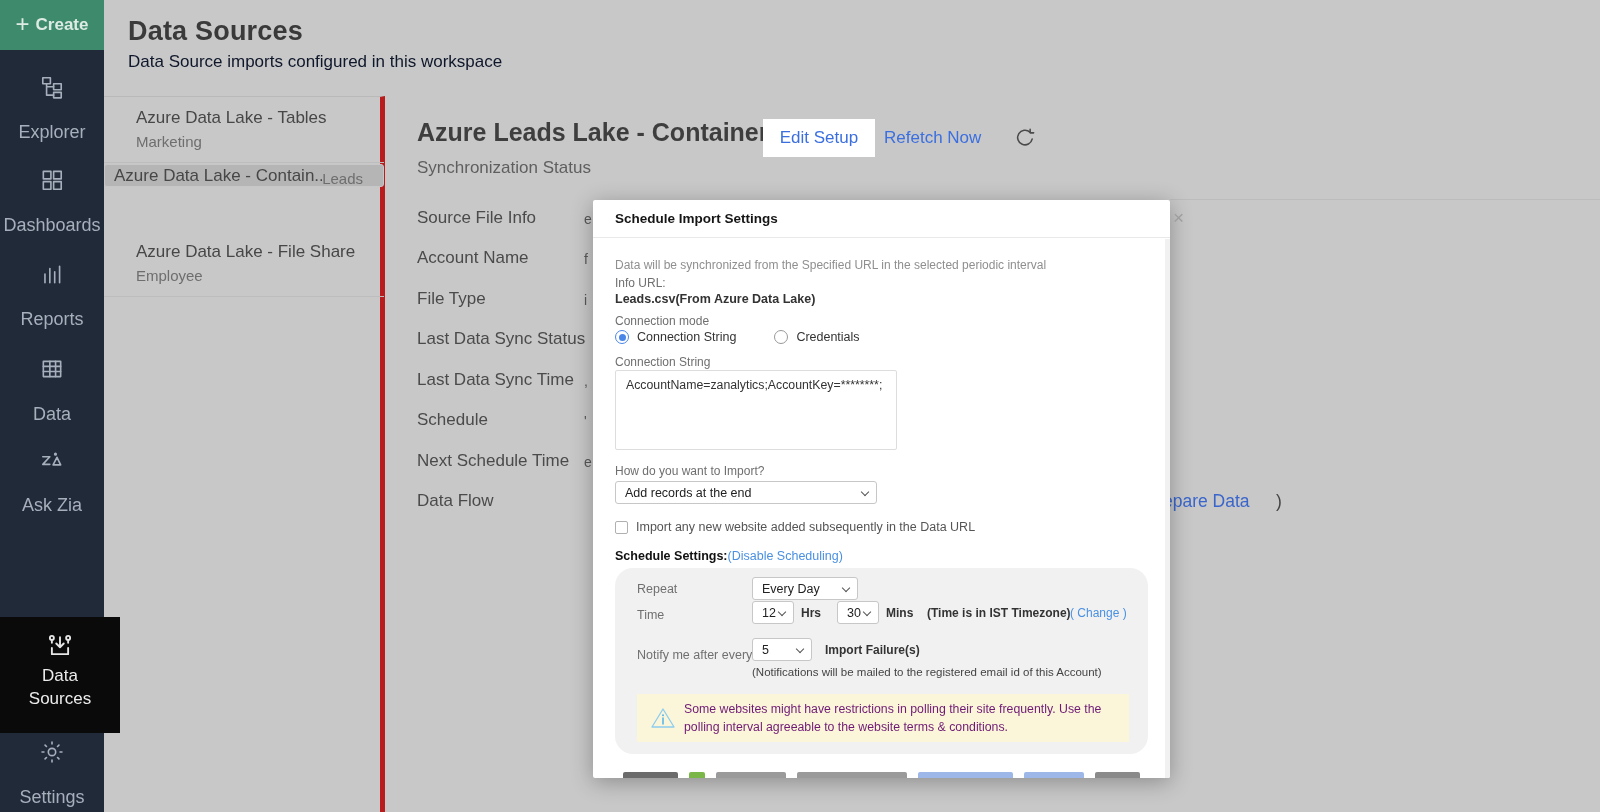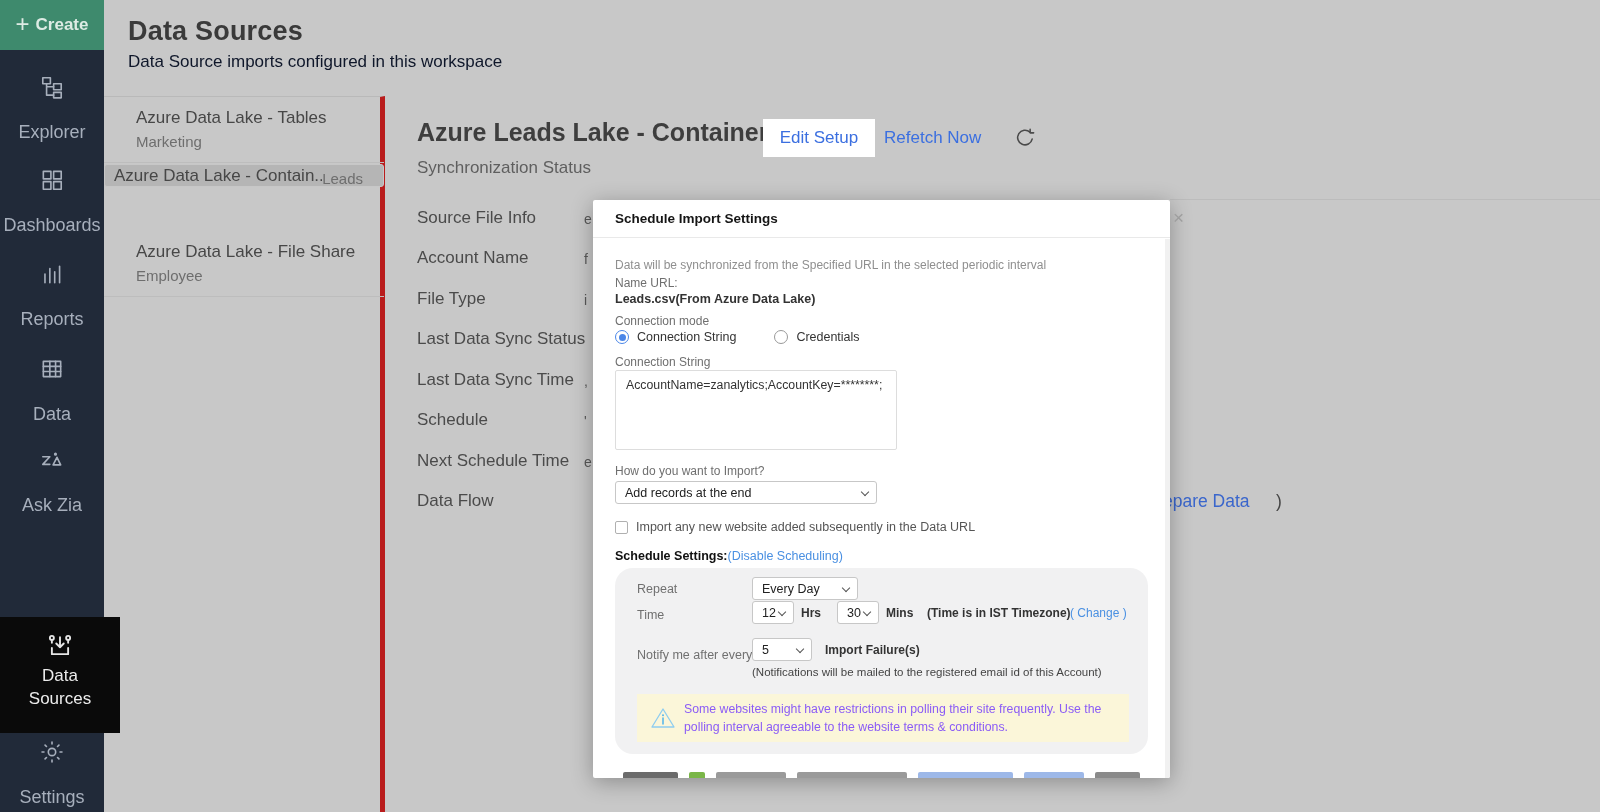--- a/index.html
+++ b/index.html
@@ -79,21 +79,21 @@
   .g-dark { position:absolute; font-size:12px; font-weight:700; color:#333; }
   .g-link { position:absolute; font-size:12px; color:#4a90e2; cursor:pointer; }
   #repeat-sel { position:absolute; left:137px; top:9px; width:106px; }
   #hrs-sel  { position:absolute; left:137px; top:33px; width:42px; }
   #mins-sel { position:absolute; left:222px; top:33px; width:42px; }
   #notify-sel { position:absolute; left:137px; top:70px; width:60px; }
   #notify-note { position:absolute; left:137px; top:98px; font-size:11.5px; color:#444; }
 
   #warn-box { position:absolute; left:22px; top:126px; width:492px; height:48px; background:#fbf6d9; padding:7px 14px 0 47px; }
   #warn-ic { position:absolute; left:13px; top:11px; width:26px; height:26px; }
-  #warn-text { font-size:12.3px; color:#8b5cf6; line-height:1.45; }
+  #warn-text { font-size:12.3px; color:#701a75; line-height:1.45; }
 
   #clip-row { position:absolute; left:30px; top:572px; height:10px; display:flex; align-items:flex-start; gap:11px; }
   #clip-row i { display:block; height:8px; border-radius:2px; }
 
   .nosel { user-select:none; }
 </style>
 </head>
 <body>
 
 <div id="stage">
@@ -253,21 +253,21 @@
   <div id="modal">
     <span id="modal-close" class="nosel">×</span>
     <div id="modal-clip">
       <div id="modal-header">
         <div id="modal-title">Schedule Import Settings</div>
       </div>
       <div id="scroll-track"></div>
 
       <div class="m-desc">Data will be synchronized from the Specified URL in the selected periodic interval</div>
 
-      <div class="m-lab" style="top:76px;">Name URL:</div>
+      <div class="m-lab" style="top:76px;">Info URL:</div>
       <div class="m-val" style="top:92px;">Leads.csv(From Azure Data Lake)</div>
 
       <div class="m-lab" style="top:114px;">Connection mode</div>
       <div class="radio-row">
         <span class="radio on"></span>
         <span>Connection String</span>
         <span class="gap30"></span>
         <span class="radio"></span>
         <span>Credentials</span>
       </div>

